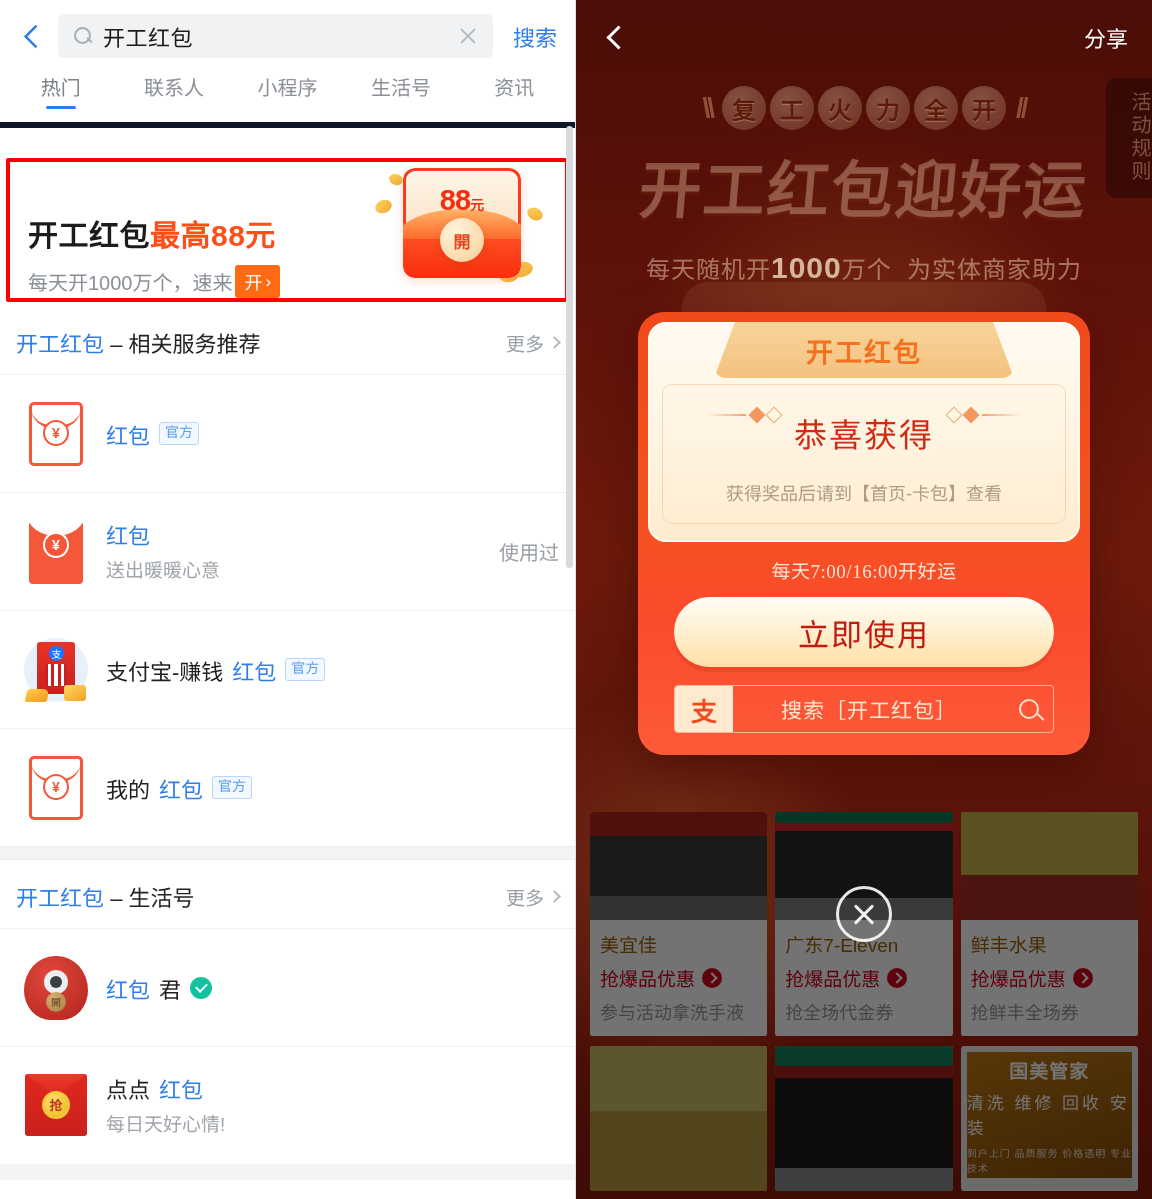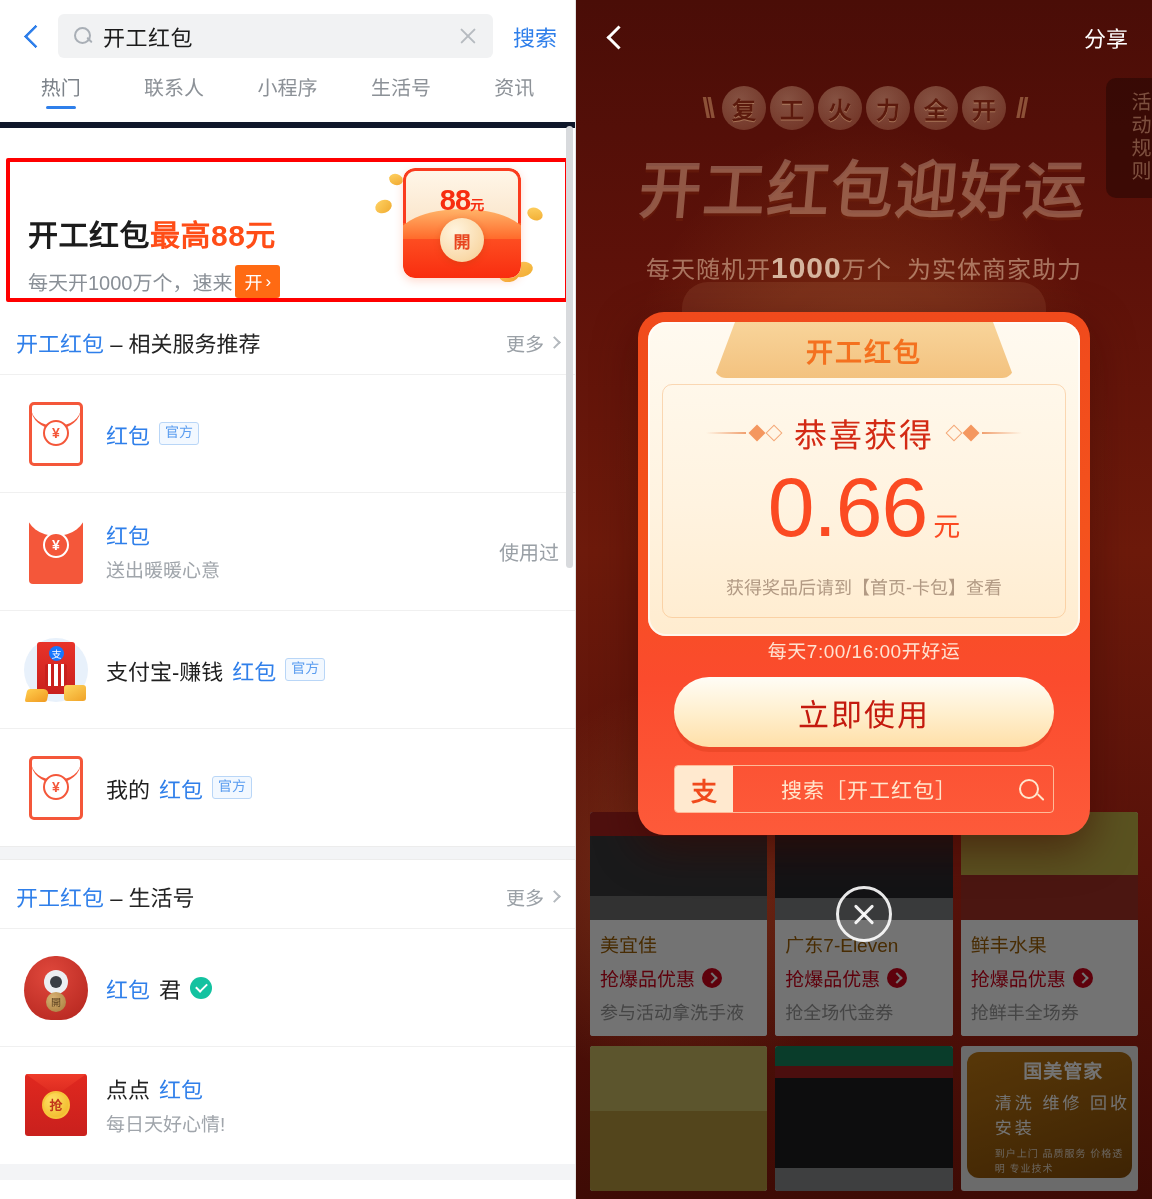--- a/index.html
+++ b/index.html
@@ -336,21 +336,21 @@
   .t-711 { background: linear-gradient(180deg,#0f7d57 0 10%, #d9262a 10% 18%, #2b2b2e 18% 80%, #7e8183 80% 100%); }
   .t-fruit { background: linear-gradient(180deg,#c9b648 0 58%, #a63226 58% 100%); }
   .t-super { background: linear-gradient(180deg,#cdbd63 0 45%, #b89a3f 45% 100%); }
   .t-coffee { background: linear-gradient(180deg,#15865e 0 14%, #a6201f 14% 22%, #1d1d1f 22% 84%, #8a8c8e 84% 100%); }
   .t-gome { background: linear-gradient(160deg,#c27a12 0%, #8a4f08 100%); display:flex; flex-direction:column;
             align-items:center; justify-content:center; gap:6px; color:#fff; }
   .gome-logo { font-size:19px; font-weight:700; letter-spacing:1px; }
   .gome-svc { font-size:17px; letter-spacing:3px; }
   .gome-tiny { font-size:10px; opacity:.8; letter-spacing:1px;}
   .mcard.gome-card { background: #eee; padding: 6px; }
-  .mcard.gome-card .mthumb { height: 126px; border-radius:12px;padding-left:28px; }
+  .mcard.gome-card .mthumb { height: 126px; border-radius:0; }
 
   .close-btn {
     position:absolute; left:50%; top:886px; transform:translateX(-50%); z-index:9;
     width:56px; height:56px; border-radius:50%; border:3px solid rgba(255,255,255,.9);
     display:flex; align-items:center; justify-content:center; cursor:pointer;
   }
   .close-btn::before, .close-btn::after {
     content:""; position:absolute; width:26px; height:3px; background:rgba(255,255,255,.92); border-radius:2px;
   }
   .close-btn::before { transform: rotate(45deg); }
@@ -374,34 +374,34 @@
     background: linear-gradient(180deg,#f8d49a 0%, #f3c27f 100%);
     clip-path: polygon(7% 0, 93% 0, 100% 100%, 0% 100%);
     display:flex; align-items:center; justify-content:center;
     border-radius: 0 0 12px 12px;
   }
   .ribbon span { font-size: 27px; font-weight:700; color:#f4711f; letter-spacing:2px; }
   .modal-frame {
     margin: 6px 14px 0; border:1px solid rgba(244,175,110,.45); border-radius:10px;
     padding: 24px 10px 18px; text-align:center;
   }
-  .congrats { display:flex; align-items:center; justify-content:center; gap:14px; }
+  .congrats { display:flex; align-items:flex-start; justify-content:center; gap:14px; }
   .congrats .txt { font-size:33px; color:#d32a14; letter-spacing:2px; font-weight:500;}
   .orn { display:flex; align-items:center; gap:5px; }
   .orn .line { width:40px; height:1.5px; background: linear-gradient(90deg, rgba(240,140,90,0), #f0a070); }
   .orn.r .line { background: linear-gradient(90deg, #f0a070, rgba(240,140,90,0)); }
   .orn .dia { width:12px; height:12px; background:#f4975f; transform:rotate(45deg); }
   .orn .dia.hollow { background:transparent; border:1.5px solid #f4a878; }
   .prize-name { margin-top: 10px; font-size: 27px; color:#d8341a; letter-spacing:1px; }
   .prize-amt { margin-top: 6px; display:flex; align-items:baseline; justify-content:center; gap:6px; }
   .prize-amt .num { font-size: 84px; font-weight:400; color:#fb4a22; letter-spacing:-1px; line-height:1.05;}
   .prize-amt .unit { font-size: 27px; color:#fb4a22; }
   .prize-note { margin-top: 22px; font-size: 18px; color:#b29a84; }
 
-  .modal-bottom { padding: 0 26px 0; text-align:center; }
+  .modal-bottom { padding: 14px 26px 0; text-align:center;font-family:Liberation Serif, serif; }
   .time-note { font-size: 19px; color: rgba(255,240,225,.92); letter-spacing:.5px; }
   .use-btn {
     margin: 14px auto 0; width: 100%; height: 70px; border-radius: 35px;
     background: linear-gradient(180deg,#fffdf6 0%, #ffeecb 55%, #ffdfa8 100%);
     display:flex; align-items:center; justify-content:center; cursor:pointer;
     box-shadow: 0 5px 0 rgba(190,40,10,.22);
   }
   .use-btn span { font-size: 31px; color:#c41a0e; letter-spacing:2px; }
   .search-hint {
     margin: 18px auto 0; height: 48px; width: 100%;
@@ -692,24 +692,20 @@
                 <span class="dia"></span>
                 <span class="dia hollow"></span>
               </span>
             <span class="txt">恭喜获得</span>
             <span class="orn r">
                 <span class="dia hollow"></span>
                 <span class="dia"></span>
                 <span class="line"></span>
               </span>
           </div>
-          <div class="prize-amt">
-            <span class="num">0.66</span>
-            <span class="unit">元</span>
-          </div>
           <div class="prize-note">获得奖品后请到【首页-卡包】查看</div>
         </div>
       </div>
       <div class="modal-bottom">
         <div class="time-note">每天7:00/16:00开好运</div>
         <div class="use-btn">
           <span>立即使用</span>
         </div>
         <div class="search-hint">
           <span class="sh-logo">支</span>

